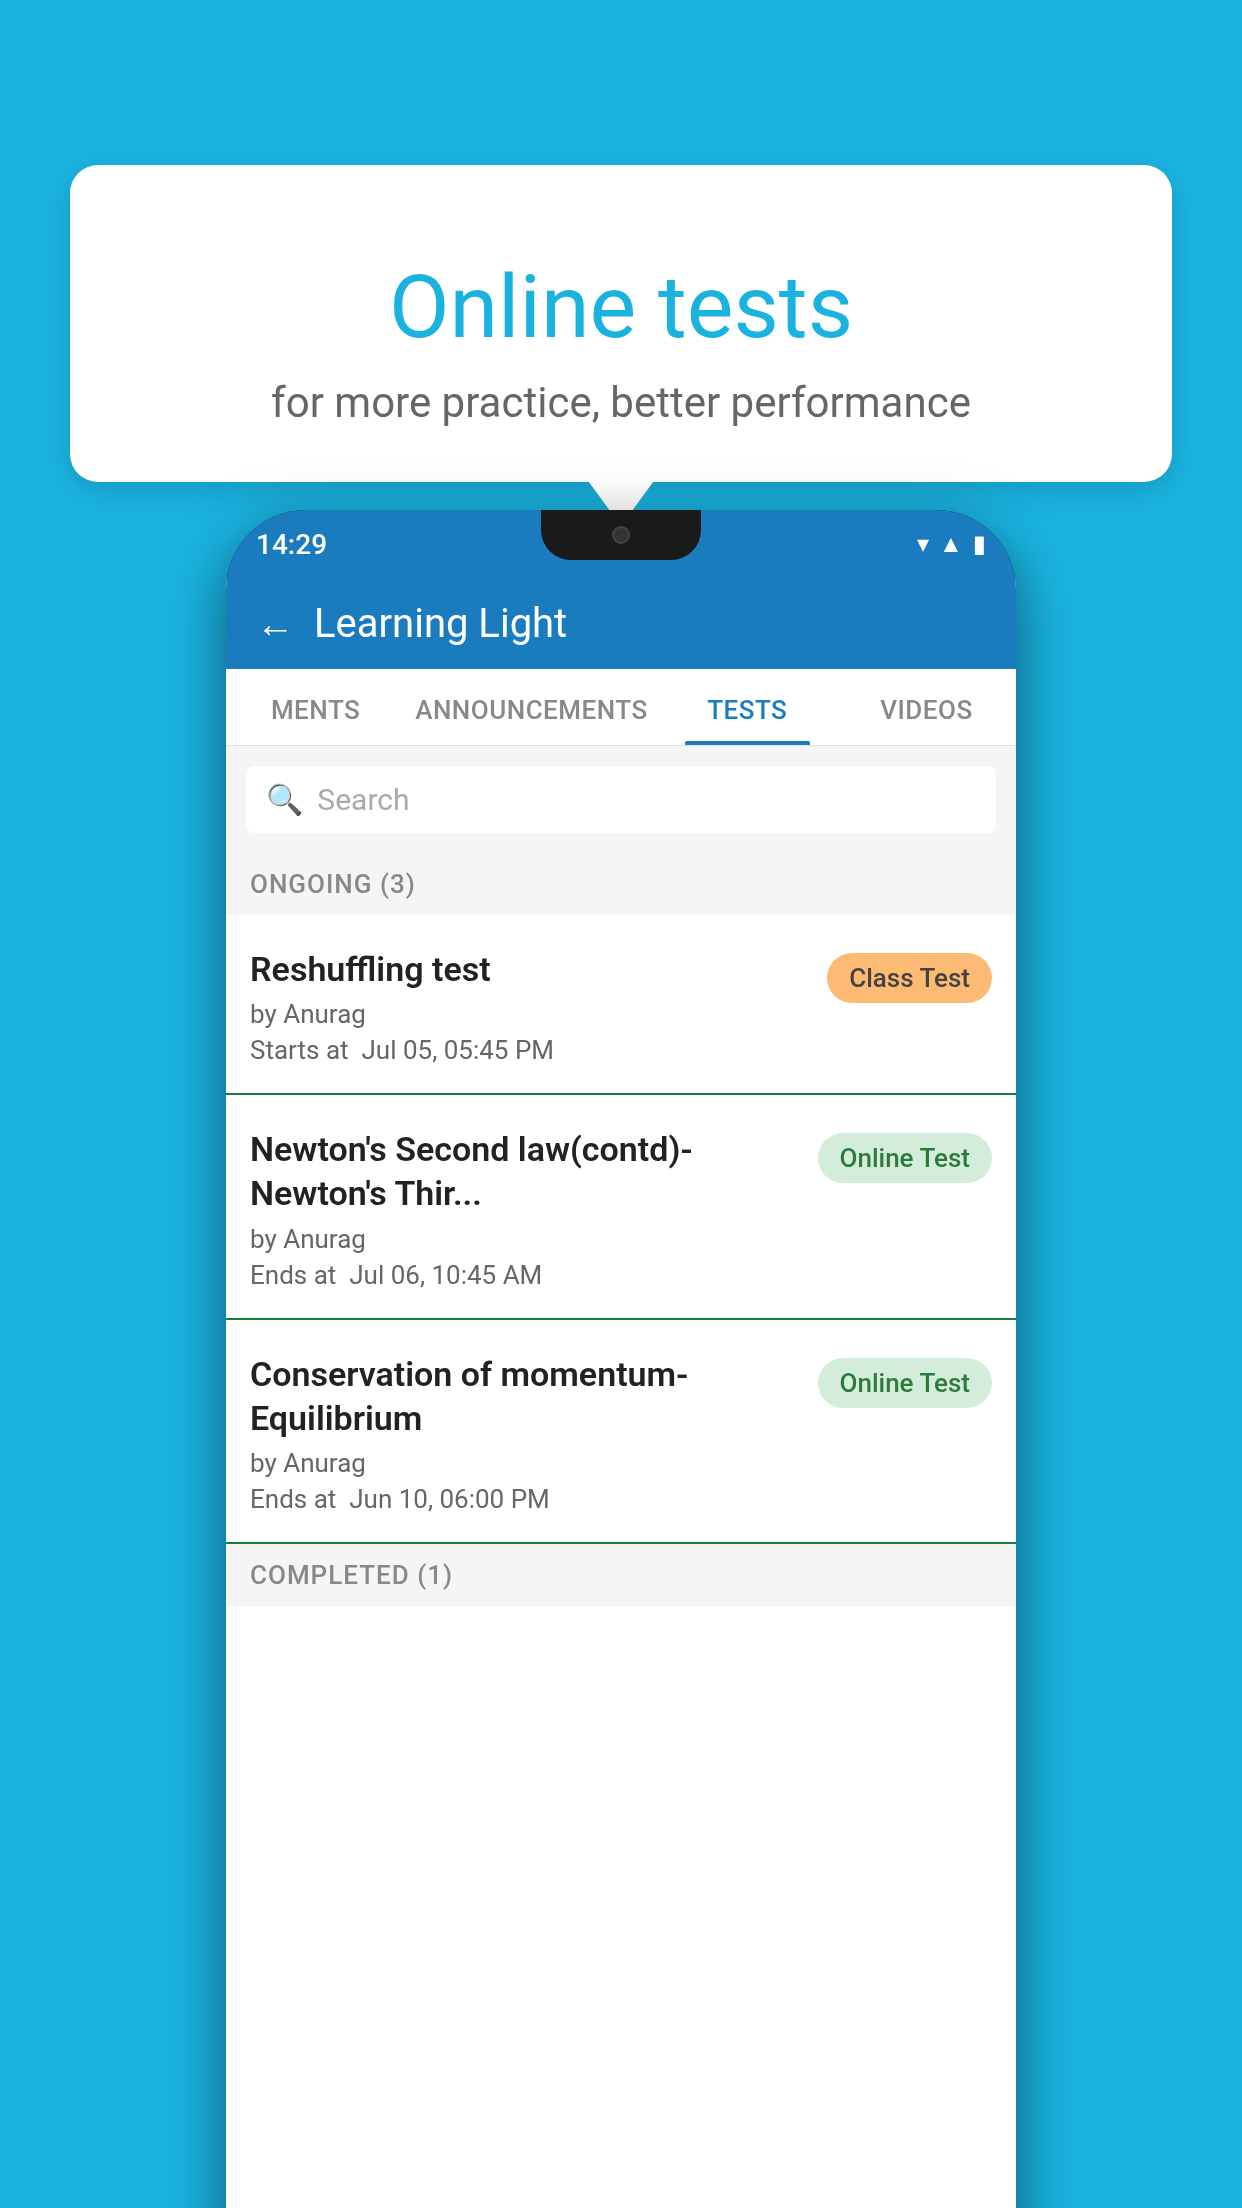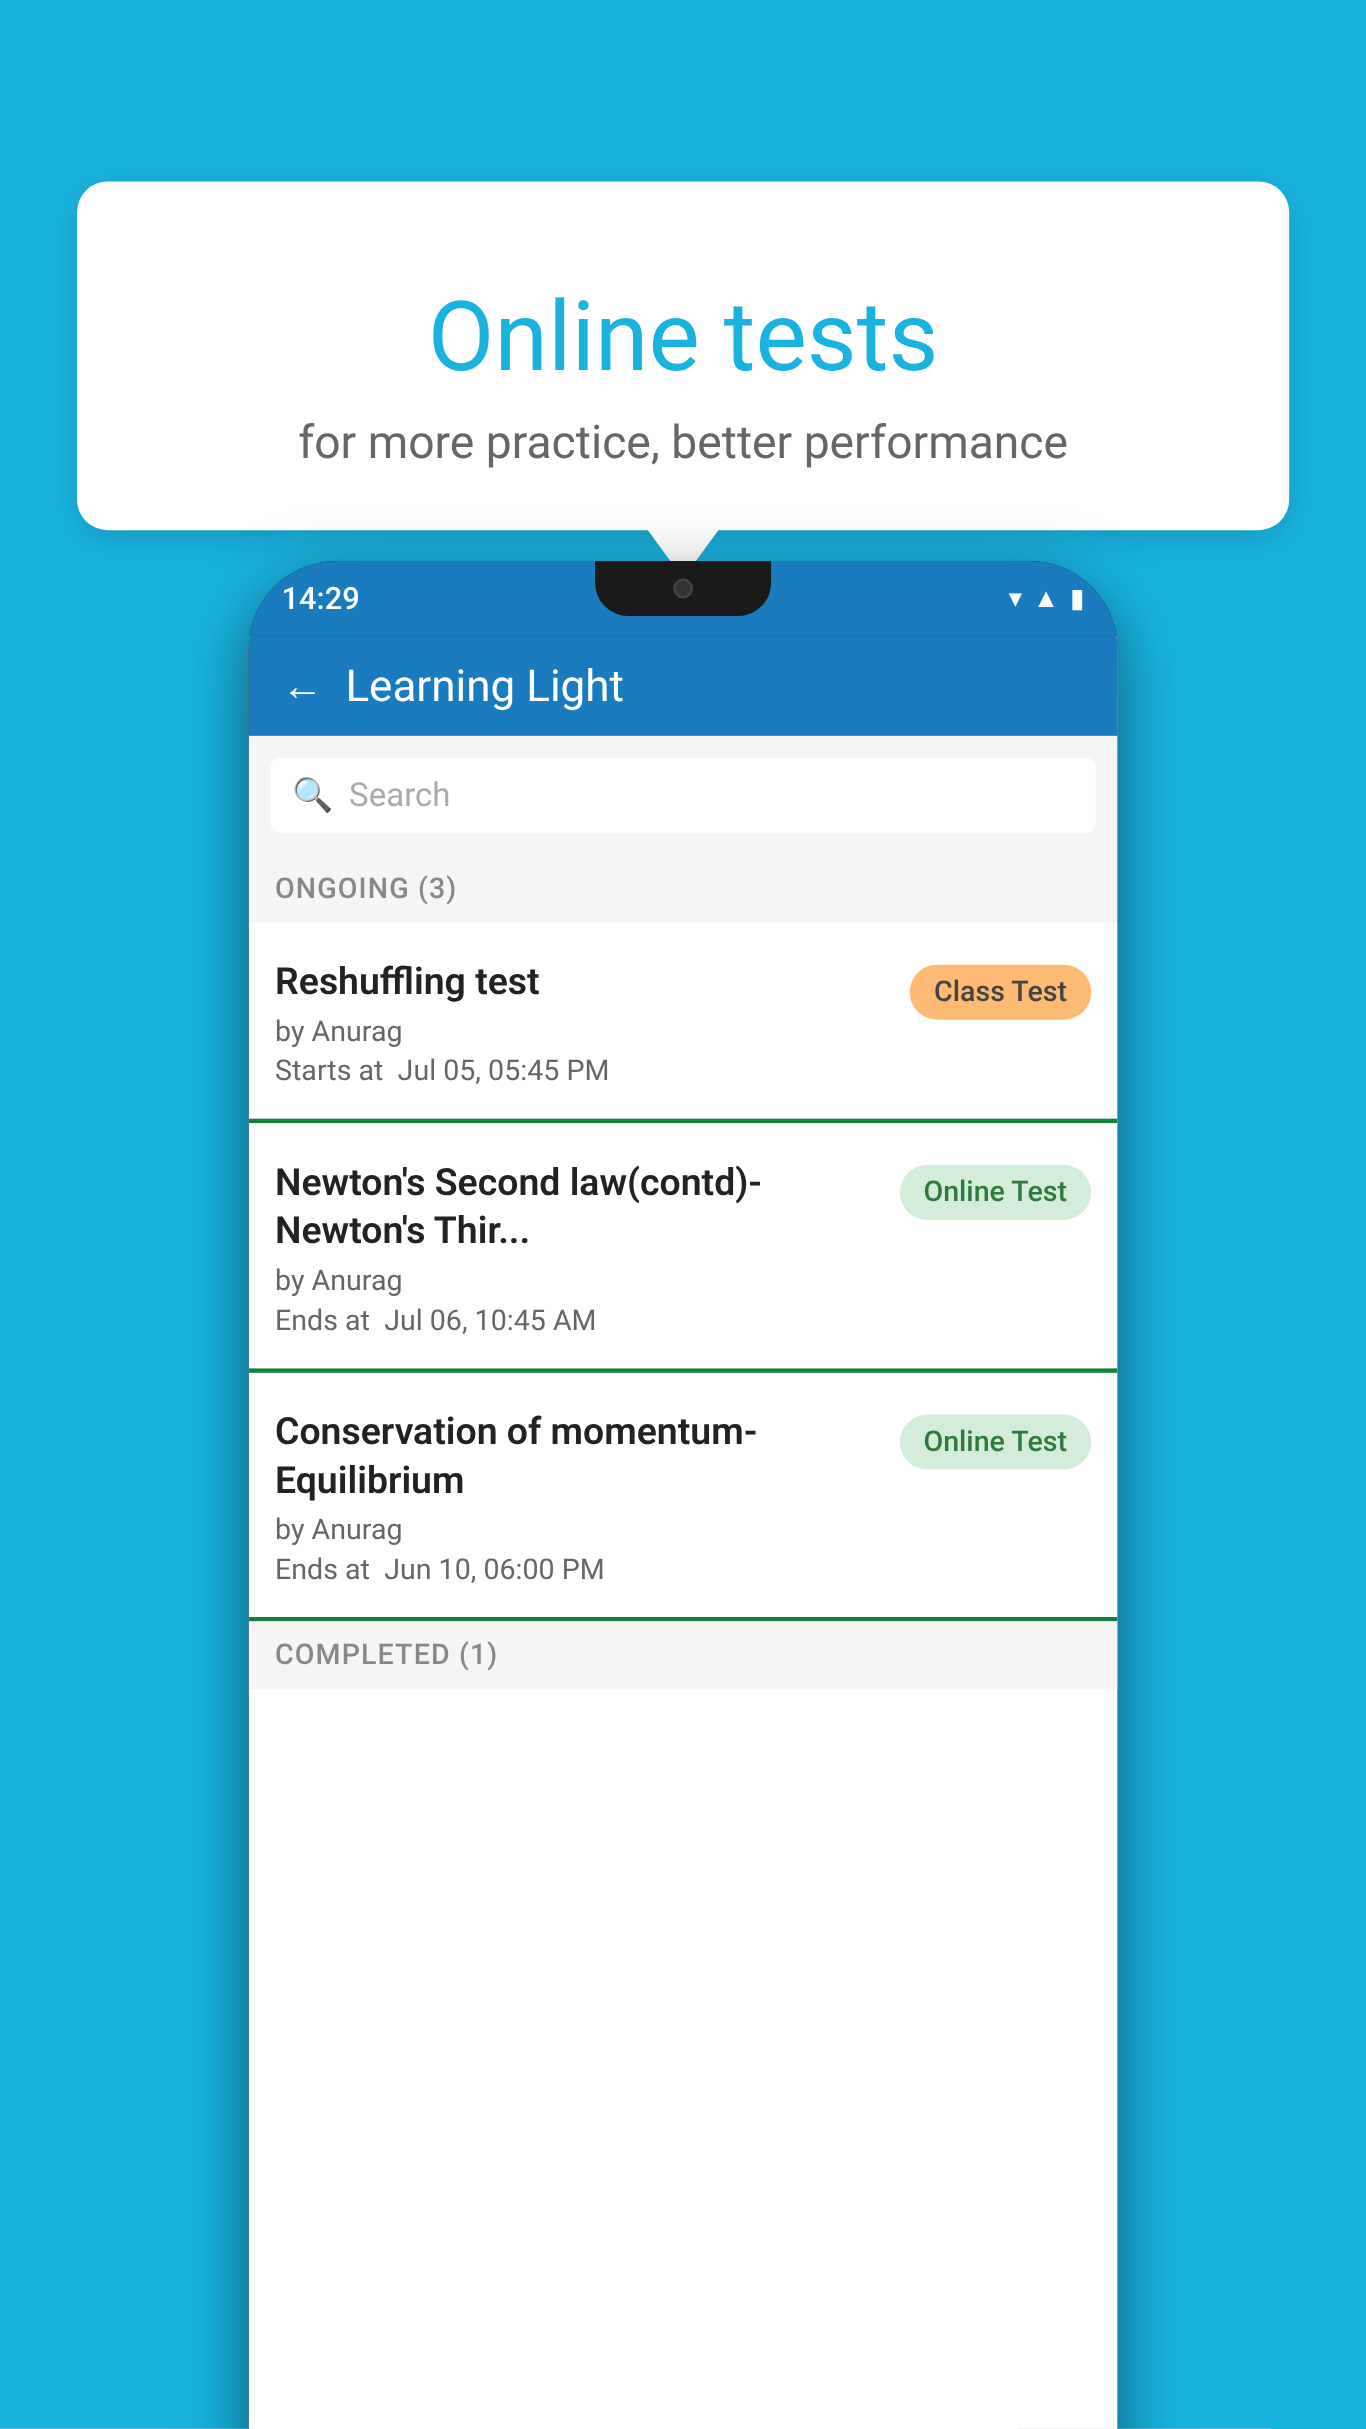--- a/index.html
+++ b/index.html
@@ -224,21 +224,21 @@
 
     
     .test-list {
       flex: 1;
       overflow-y: auto;
       background: white;
     }
 
     .test-item {
       padding: 32px 24px 28px;
-      border-bottom: 4px solid #15803d;
+      border-bottom: 2px solid #15803d;
       display: flex;
       align-items: flex-start;
       justify-content: space-between;
       gap: 16px;
     }
 
     .test-info {
       flex: 1;
     }
 
@@ -312,20 +312,26 @@
     </div>
   </div>
 
   <div class="phone-screen">
 
     <div class="app-header">
       <span class="back-arrow">←</span>
       <span class="app-title">Learning Light</span>
     </div>
 
+    <div class="tab-bar">
+      <div class="tab-item">MENTS</div>
+      <div class="tab-item">ANNOUNCEMENTS</div>
+      <div class="tab-item active">TESTS</div>
+      <div class="tab-item">VIDEOS</div>
+    </div>
 
     <div class="search-container">
       <div class="search-bar">
         <span class="search-icon-wrap">🔍</span>
         <span class="search-text">Search</span>
       </div>
     </div>
 
     <div class="section-header">ONGOING (3)</div>
 

